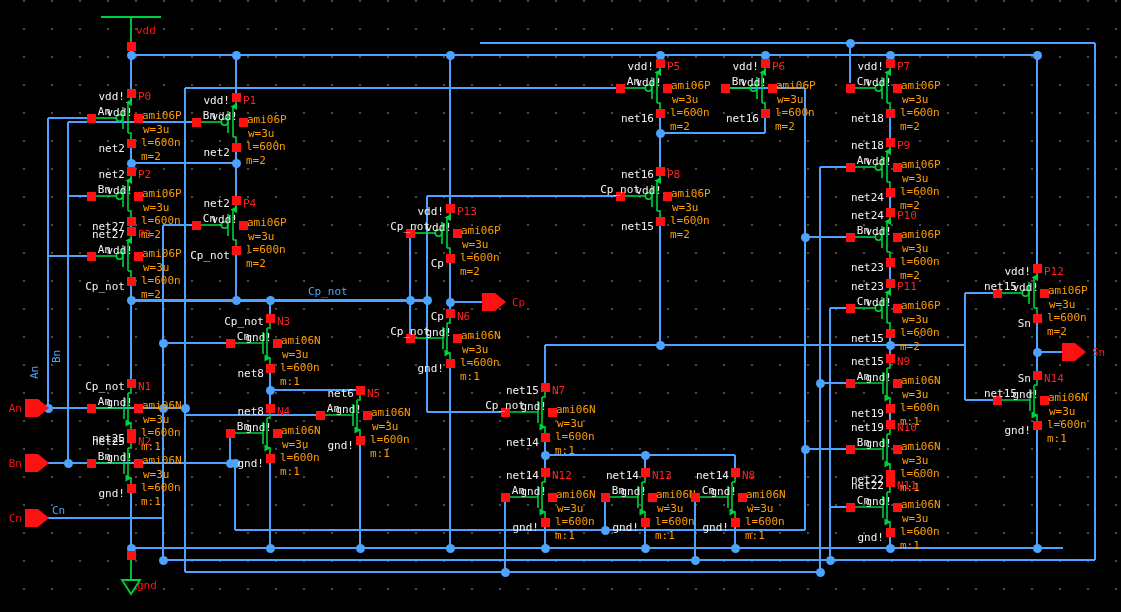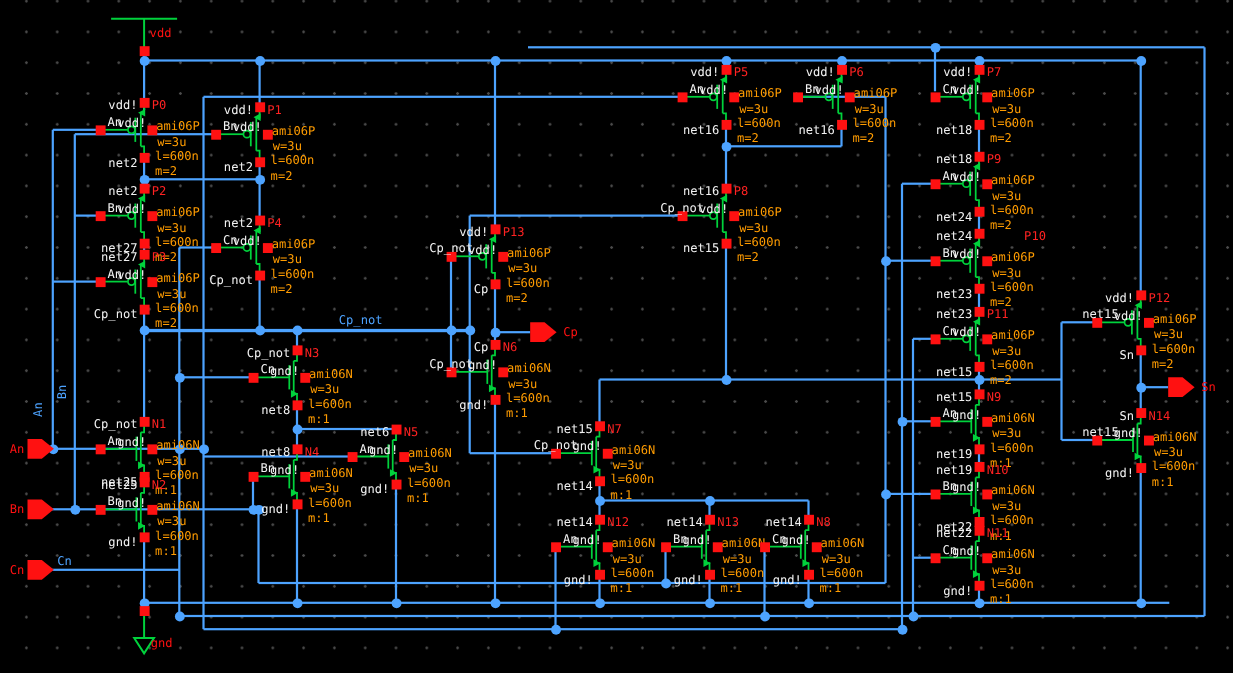--- a/index.html
+++ b/index.html
@@ -436,21 +436,21 @@
         <path d="M45,5 L45,15 L42,15" fill="none"></path>
         <path d="M45,55 L45,45 L42,45" fill="none"></path>
         <path d="M46,11 L39.5,14.5 L46,18 Z" fill="#00d23c" stroke="none"></path>
       </g>
     </svg>
     <div class="term" style="left: 885.5px; top: 207.5px;"></div>
     <div class="term" style="left: 885.5px; top: 257.5px;"></div>
     <div class="term" style="left: 845.5px; top: 232.5px;"></div>
     <div class="term" style="left: 892.5px; top: 232.5px;"></div>
     <div class="lbl r" style="left: 884px; top: 215px; color: rgb(242, 242, 242);">net24</div>
-    <div class="lbl l" style="left: 931px; top: 215px; color: rgb(255, 34, 34);">P10</div>
+    <div class="lbl l" style="left: 897px; top: 215px; color: rgb(255, 34, 34);">P10</div>
     <div class="lbl r" style="left: 870px; top: 230px; color: rgb(242, 242, 242);">Bn</div>
     <div class="lbl r" style="left: 892px; top: 231px; color: rgb(242, 242, 242);">vdd!</div>
     <div class="lbl l" style="left: 901px; top: 234px; color: rgb(255, 156, 0);">ami06P</div>
     <div class="lbl l" style="left: 902px; top: 248px; color: rgb(255, 156, 0);">w=3u</div>
     <div class="lbl l" style="left: 900px; top: 261px; color: rgb(255, 156, 0);">l=600n</div>
     <div class="lbl l" style="left: 900px; top: 275px; color: rgb(255, 156, 0);">m=2</div>
     <div class="lbl r" style="left: 884px; top: 267px; color: rgb(242, 242, 242);">net23</div>
     <svg width="60" height="60" style="left: 845px; top: 278px;">
       <g stroke="#00d23c" stroke-width="1.6">
         <line x1="5" y1="30" x2="30" y2="30"></line>

